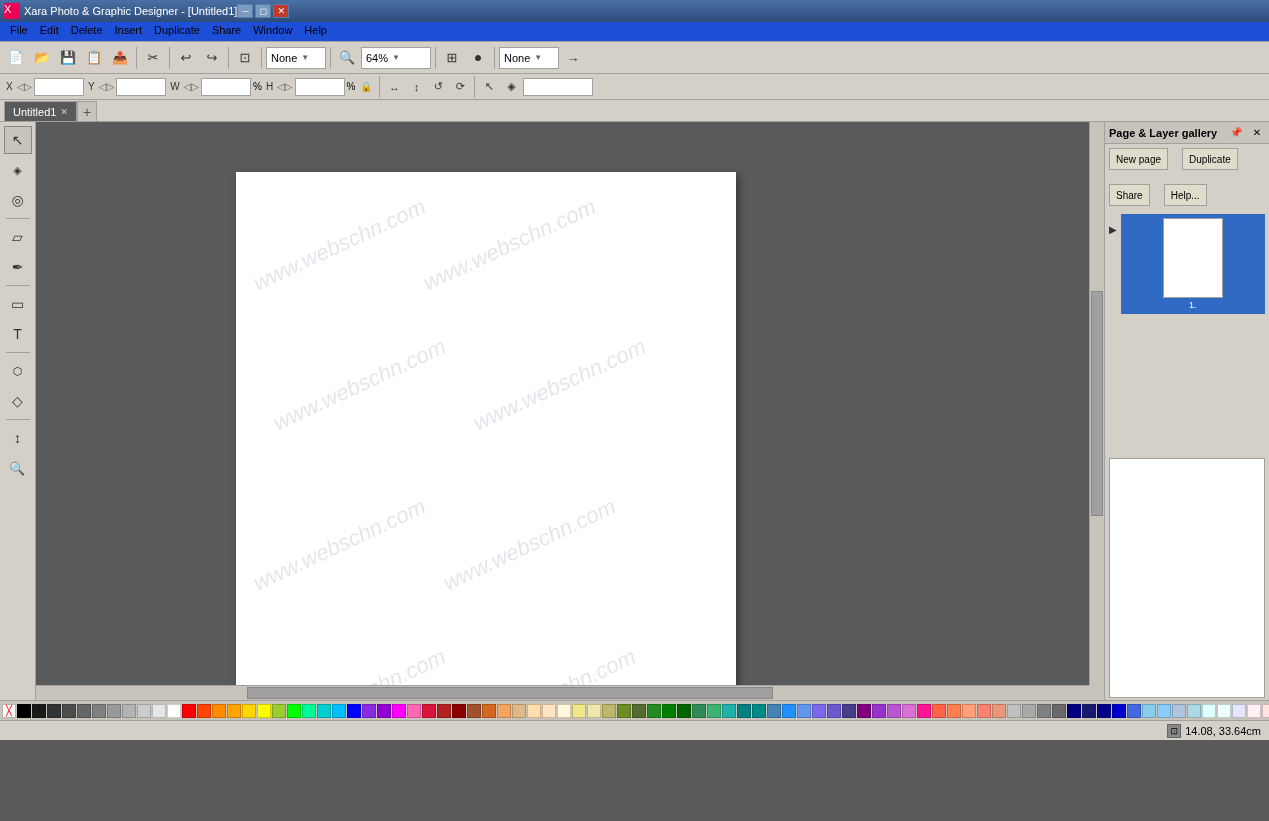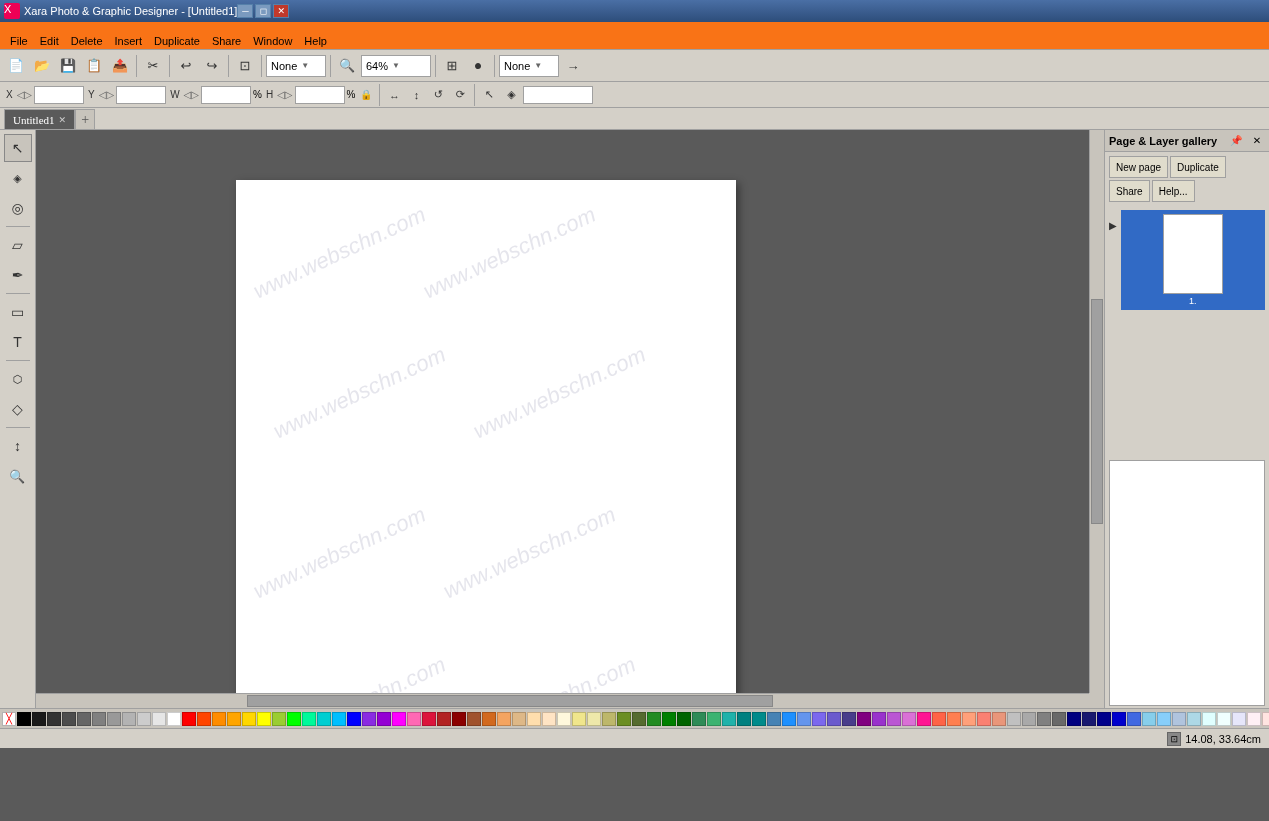--- a/index.html
+++ b/index.html
@@ -18,24 +18,24 @@
     #title-bar .app-icon { width: 16px; height: 16px; margin-right: 4px; background: #e05; border-radius: 2px; flex-shrink: 0; }
     #title-bar .title-controls { display: flex; gap: 2px; }
     #title-bar .title-btn {
       width: 16px; height: 14px; background: #7a9abf; border: 1px solid #5580aa;
       display: flex; align-items: center; justify-content: center; font-size: 9px; color: white; cursor: pointer;
     }
     #title-bar .title-btn.close { background: #c0392b; }
 
     
     #menu-bar {
-      height: 28px;
-      background: #f97316;
-      display: flex;
-      align-items: flex-end;
+      height: 20px;
+      background: #1d4ed8;
+      display: flex;
+      align-items: flex-start;
       padding: 0 4px;
       border-bottom: 1px solid #a0a0a0;
     }
     .menu-item {
       padding: 2px 6px;
       font-size: 11px;
       cursor: pointer;
       color: #000;
     }
 
@@ -83,21 +83,20 @@
     .prop-label { font-size: 10px; color: #333; padding: 0 2px; }
 
     
     #tab-bar {
       height: 22px;
       background: #d4d0c8;
       display: flex;
       align-items: flex-end;
       padding-left: 4px;
       border-bottom: 1px solid #a0a0a0;
-      font-family: Liberation Serif, serif;
     }
     .tab {
       height: 20px;
       background: #b8b4ac;
       border: 1px solid #a0a0a0;
       border-bottom: none;
       padding: 0 8px;
       display: flex; align-items: center; gap: 4px;
       font-size: 11px; cursor: pointer;
     }
@@ -188,21 +187,21 @@
       display: flex;
       flex-direction: column;
     }
     #right-panel-header {
       height: 22px; background: #c8c4bc; border-bottom: 1px solid #a0a0a0;
       display: flex; align-items: center; padding: 0 4px; gap: 4px;
     }
     .panel-title { font-size: 11px; font-weight: bold; flex: 1; }
     .panel-icon-btn { width: 16px; height: 16px; display: flex; align-items: center; justify-content: center; cursor: pointer; font-size: 10px; }
     #page-layer-controls {
-      display: flex; gap: 2px; padding: 4px;
+      display: flex; gap: 14px; padding: 4px;
       flex-wrap: wrap;
     }
     .pl-btn {
       height: 22px; padding: 0 6px;
       background: #e0dccc; border: 1px solid #a0a0a0;
       font-size: 10px; cursor: pointer; display: flex; align-items: center;
     }
     .page-thumbnails {
       padding: 4px;
       display: flex; flex-direction: column; gap: 2px;

